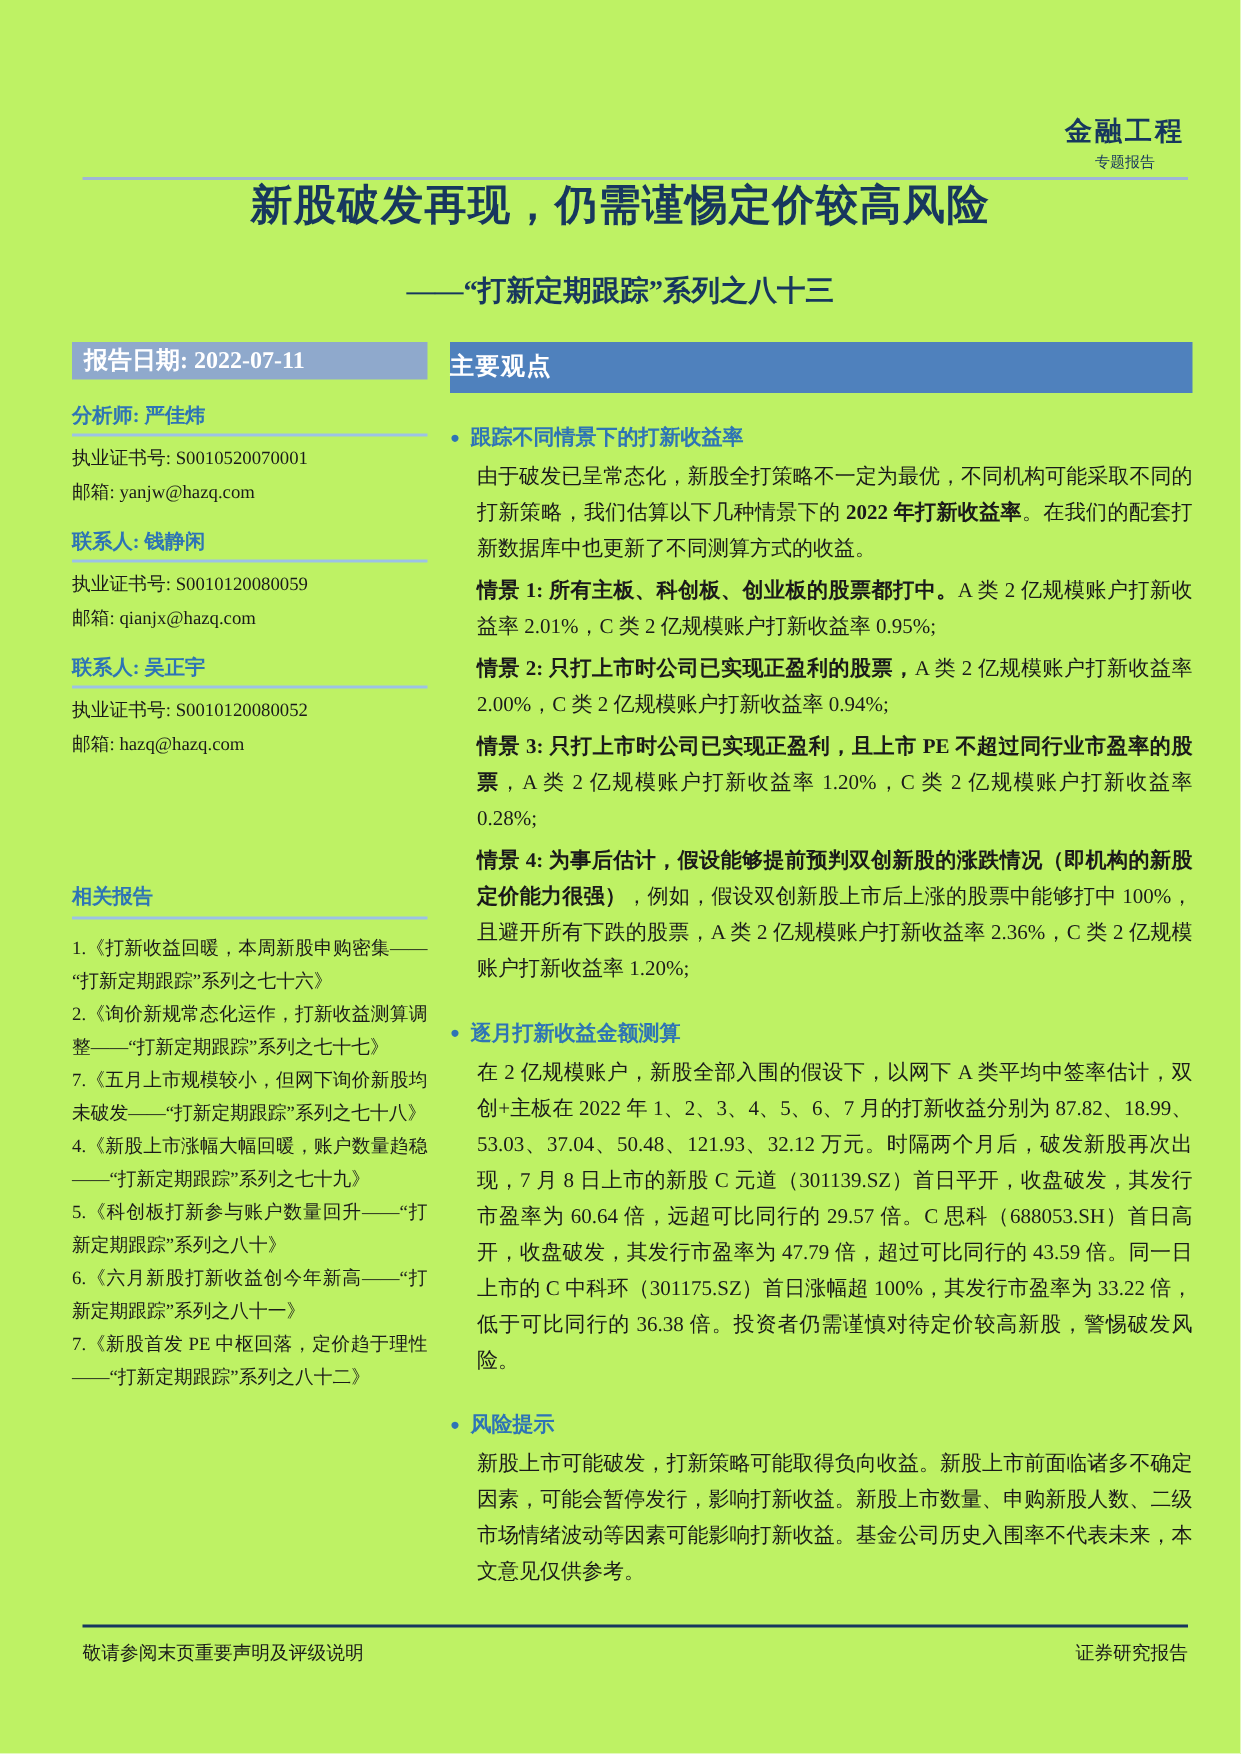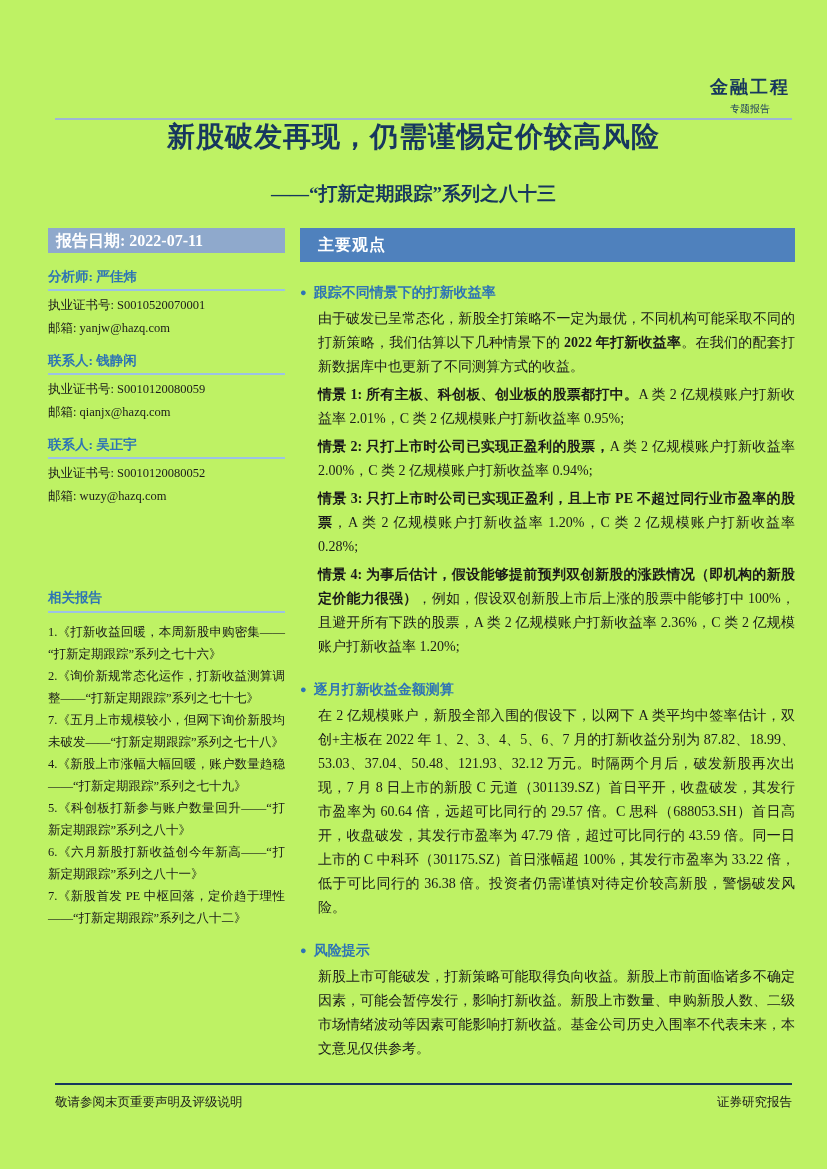--- a/index.html
+++ b/index.html
@@ -29,21 +29,21 @@
 
   .related{margin-top:84px;}
   .related-title{color:#2e74b5;font-size:13.5px;font-weight:bold;line-height:18px;
     padding-bottom:4px;border-bottom:2px solid #9cc2e5;}
   .related-list{margin-top:8px;}
   .related-item{color:#1a1a1a;font-size:12.5px;line-height:22px;text-align:justify;}
 
   
   .right-col{position:absolute;left:300px;top:228px;width:495px;}
   .main-header{background:#4f81bd;color:#ffffff;font-size:16px;font-weight:bold;
-    height:34px;line-height:34px;padding-left:18px;letter-spacing:1px;}
+    height:34px;line-height:34px;letter-spacing:1px;}
   .section{margin-top:21px;}
   .section-head{display:flex;align-items:baseline;}
   .bullet{color:#2e74b5;font-size:11px;margin-right:7px;position:relative;top:-1px;}
   .section-title{color:#2e74b5;font-size:14px;font-weight:bold;line-height:20px;}
   .section-body{padding-left:18px;}
   .section-body p{margin:4px 0 0 0;color:#1a1a1a;font-size:14px;line-height:24px;
     text-align:justify;}
   .section-body .b{font-weight:bold;}
 
   
@@ -75,21 +75,21 @@
           <div class="line">邮箱: yanjw@hazq.com</div>
         </div>
         <div class="person">
           <div class="role">联系人: 钱静闲</div>
           <div class="line">执业证书号: S0010120080059</div>
           <div class="line">邮箱: qianjx@hazq.com</div>
         </div>
         <div class="person">
           <div class="role">联系人: 吴正宇</div>
           <div class="line">执业证书号: S0010120080052</div>
-          <div class="line">邮箱: wuzy@hazq.com</div>
+          <div class="line">邮箱: hazq@hazq.com</div>
         </div>
       </div>
     <div class="related">
       <div class="related-title">相关报告</div>
       <div class="related-list" id="related-list">
           <div class="related-item">1.《打新收益回暖，本周新股申购密集——“打新定期跟踪”系列之七十六》</div>
           <div class="related-item">2.《询价新规常态化运作，打新收益测算调整——“打新定期跟踪”系列之七十七》</div>
           <div class="related-item">7.《五月上市规模较小，但网下询价新股均未破发——“打新定期跟踪”系列之七十八》</div>
           <div class="related-item">4.《新股上市涨幅大幅回暖，账户数量趋稳——“打新定期跟踪”系列之七十九》</div>
           <div class="related-item">5.《科创板打新参与账户数量回升——“打新定期跟踪”系列之八十》</div>

